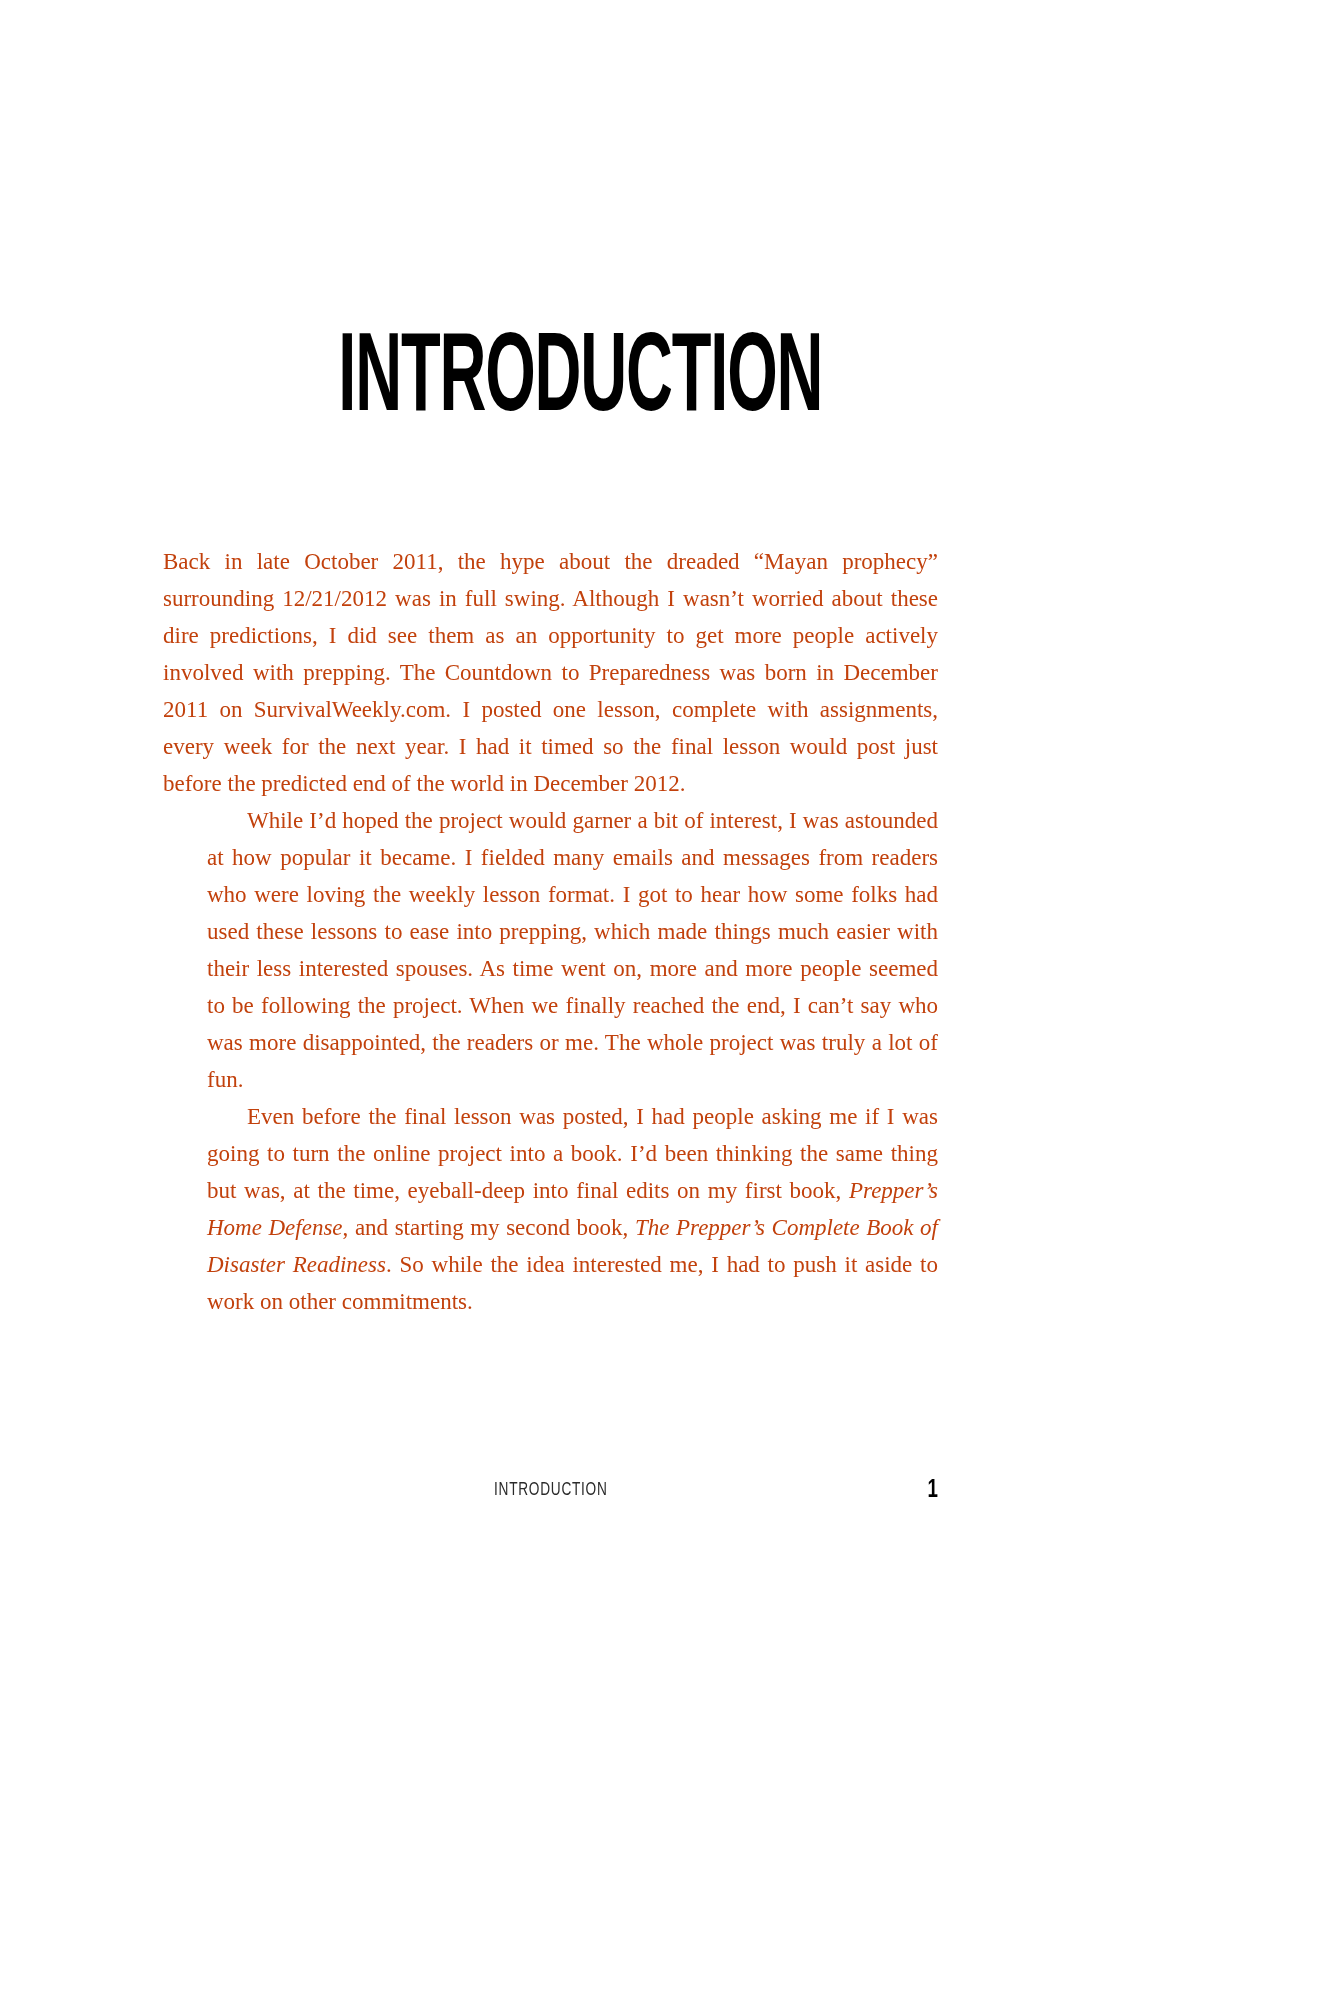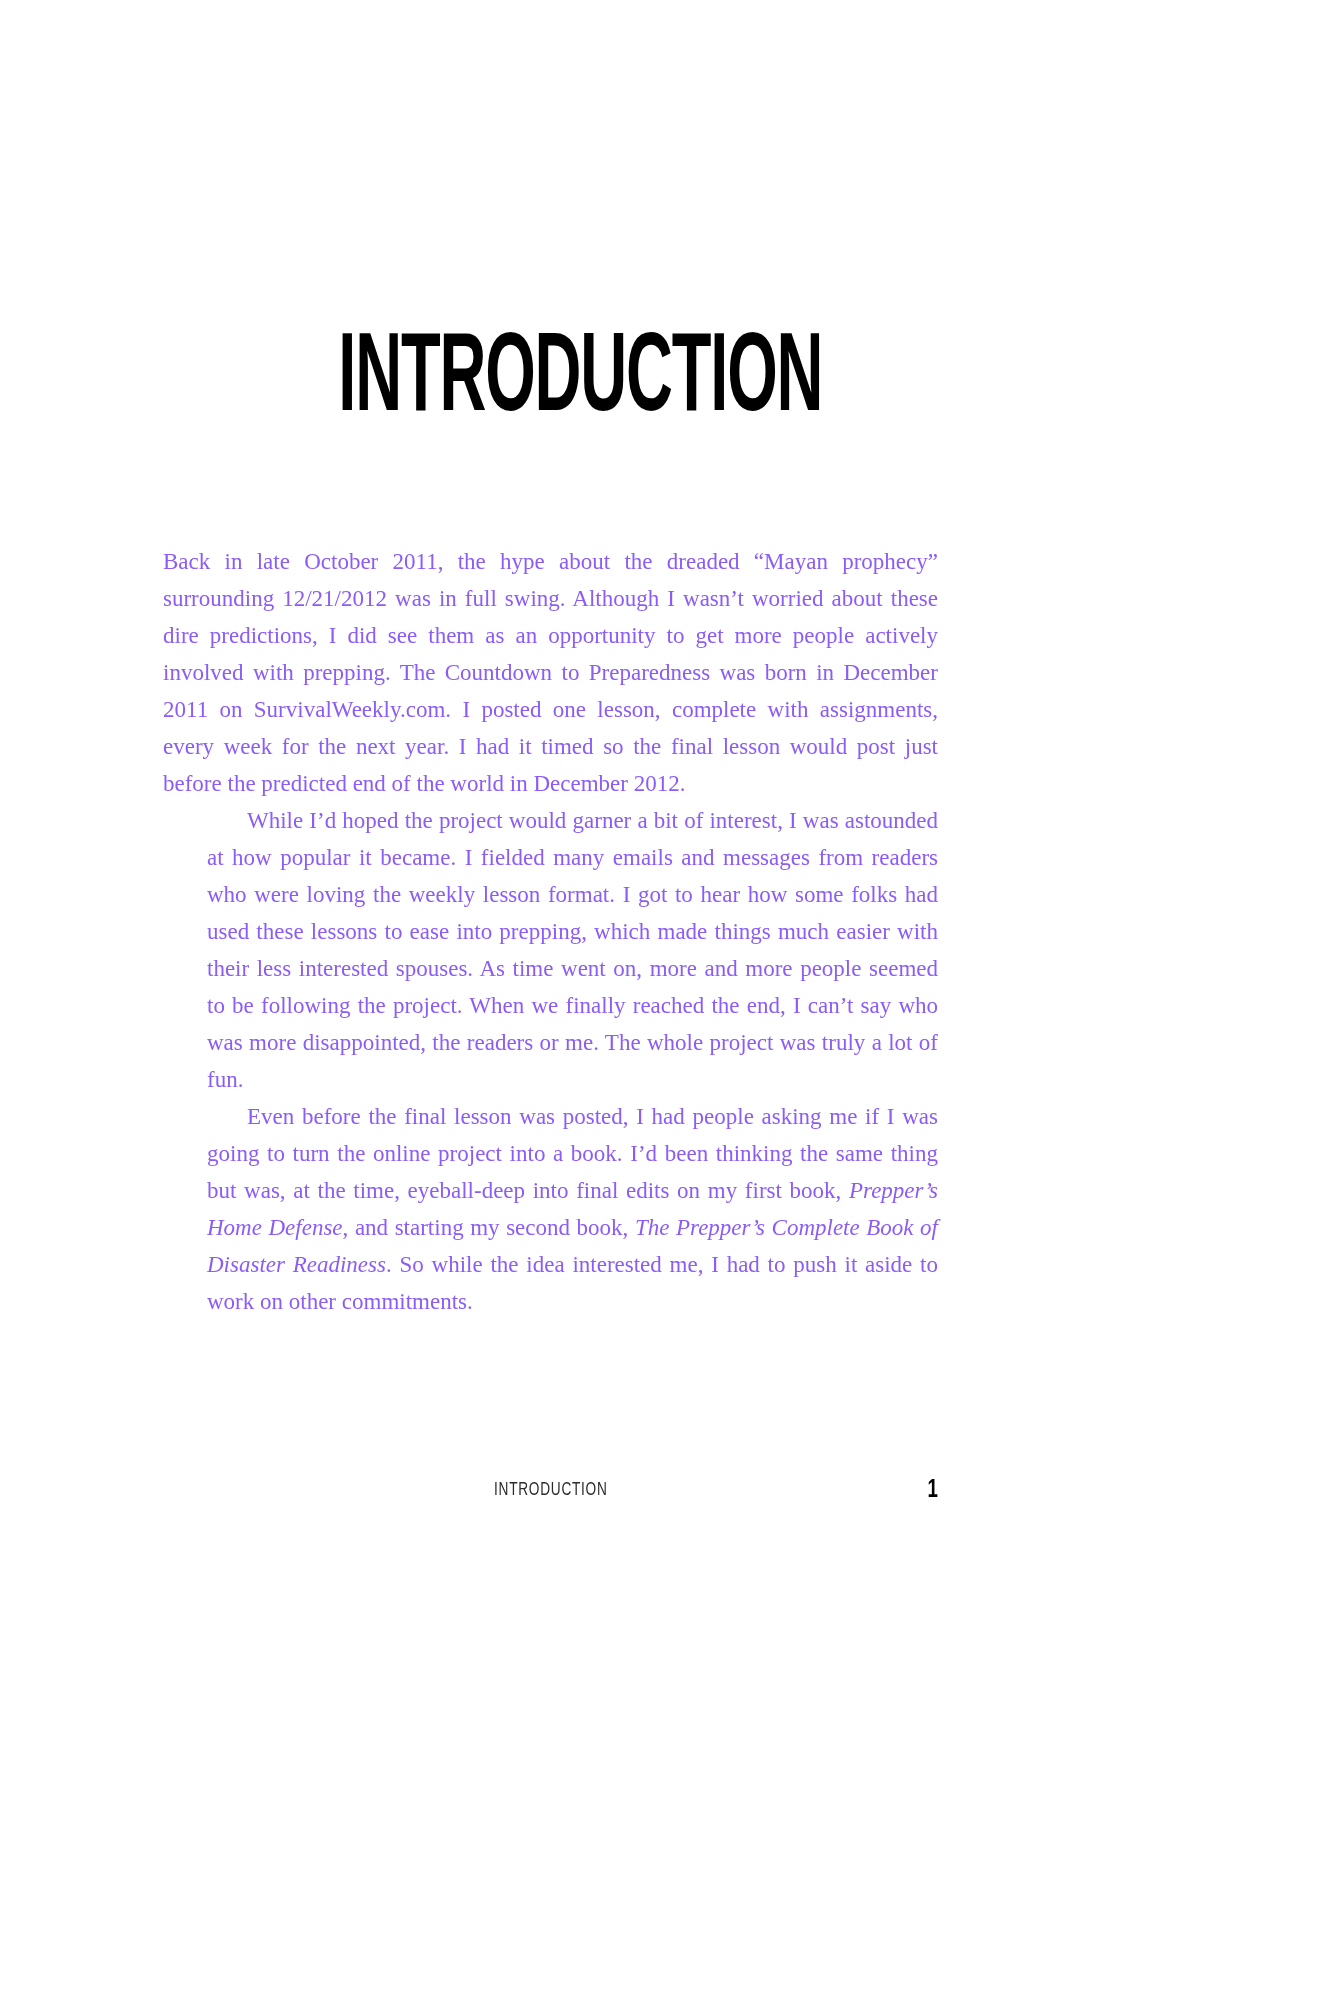--- a/index.html
+++ b/index.html
@@ -42,21 +42,21 @@
     position: absolute;
     top: 543px;
     left: 163px;
     width: 775px;
   }
   .para {
     margin: 0;
     font-size: 23px;
     line-height: 37px;
     text-align: justify;
-    color: #8b5cf6;
+    color: #c2410c;
   }
   .para.indent {
     text-indent: 40px;
     margin-left: 44px;
   }
   .italic {
     font-style: italic;
   }
   
   .page-footer {

